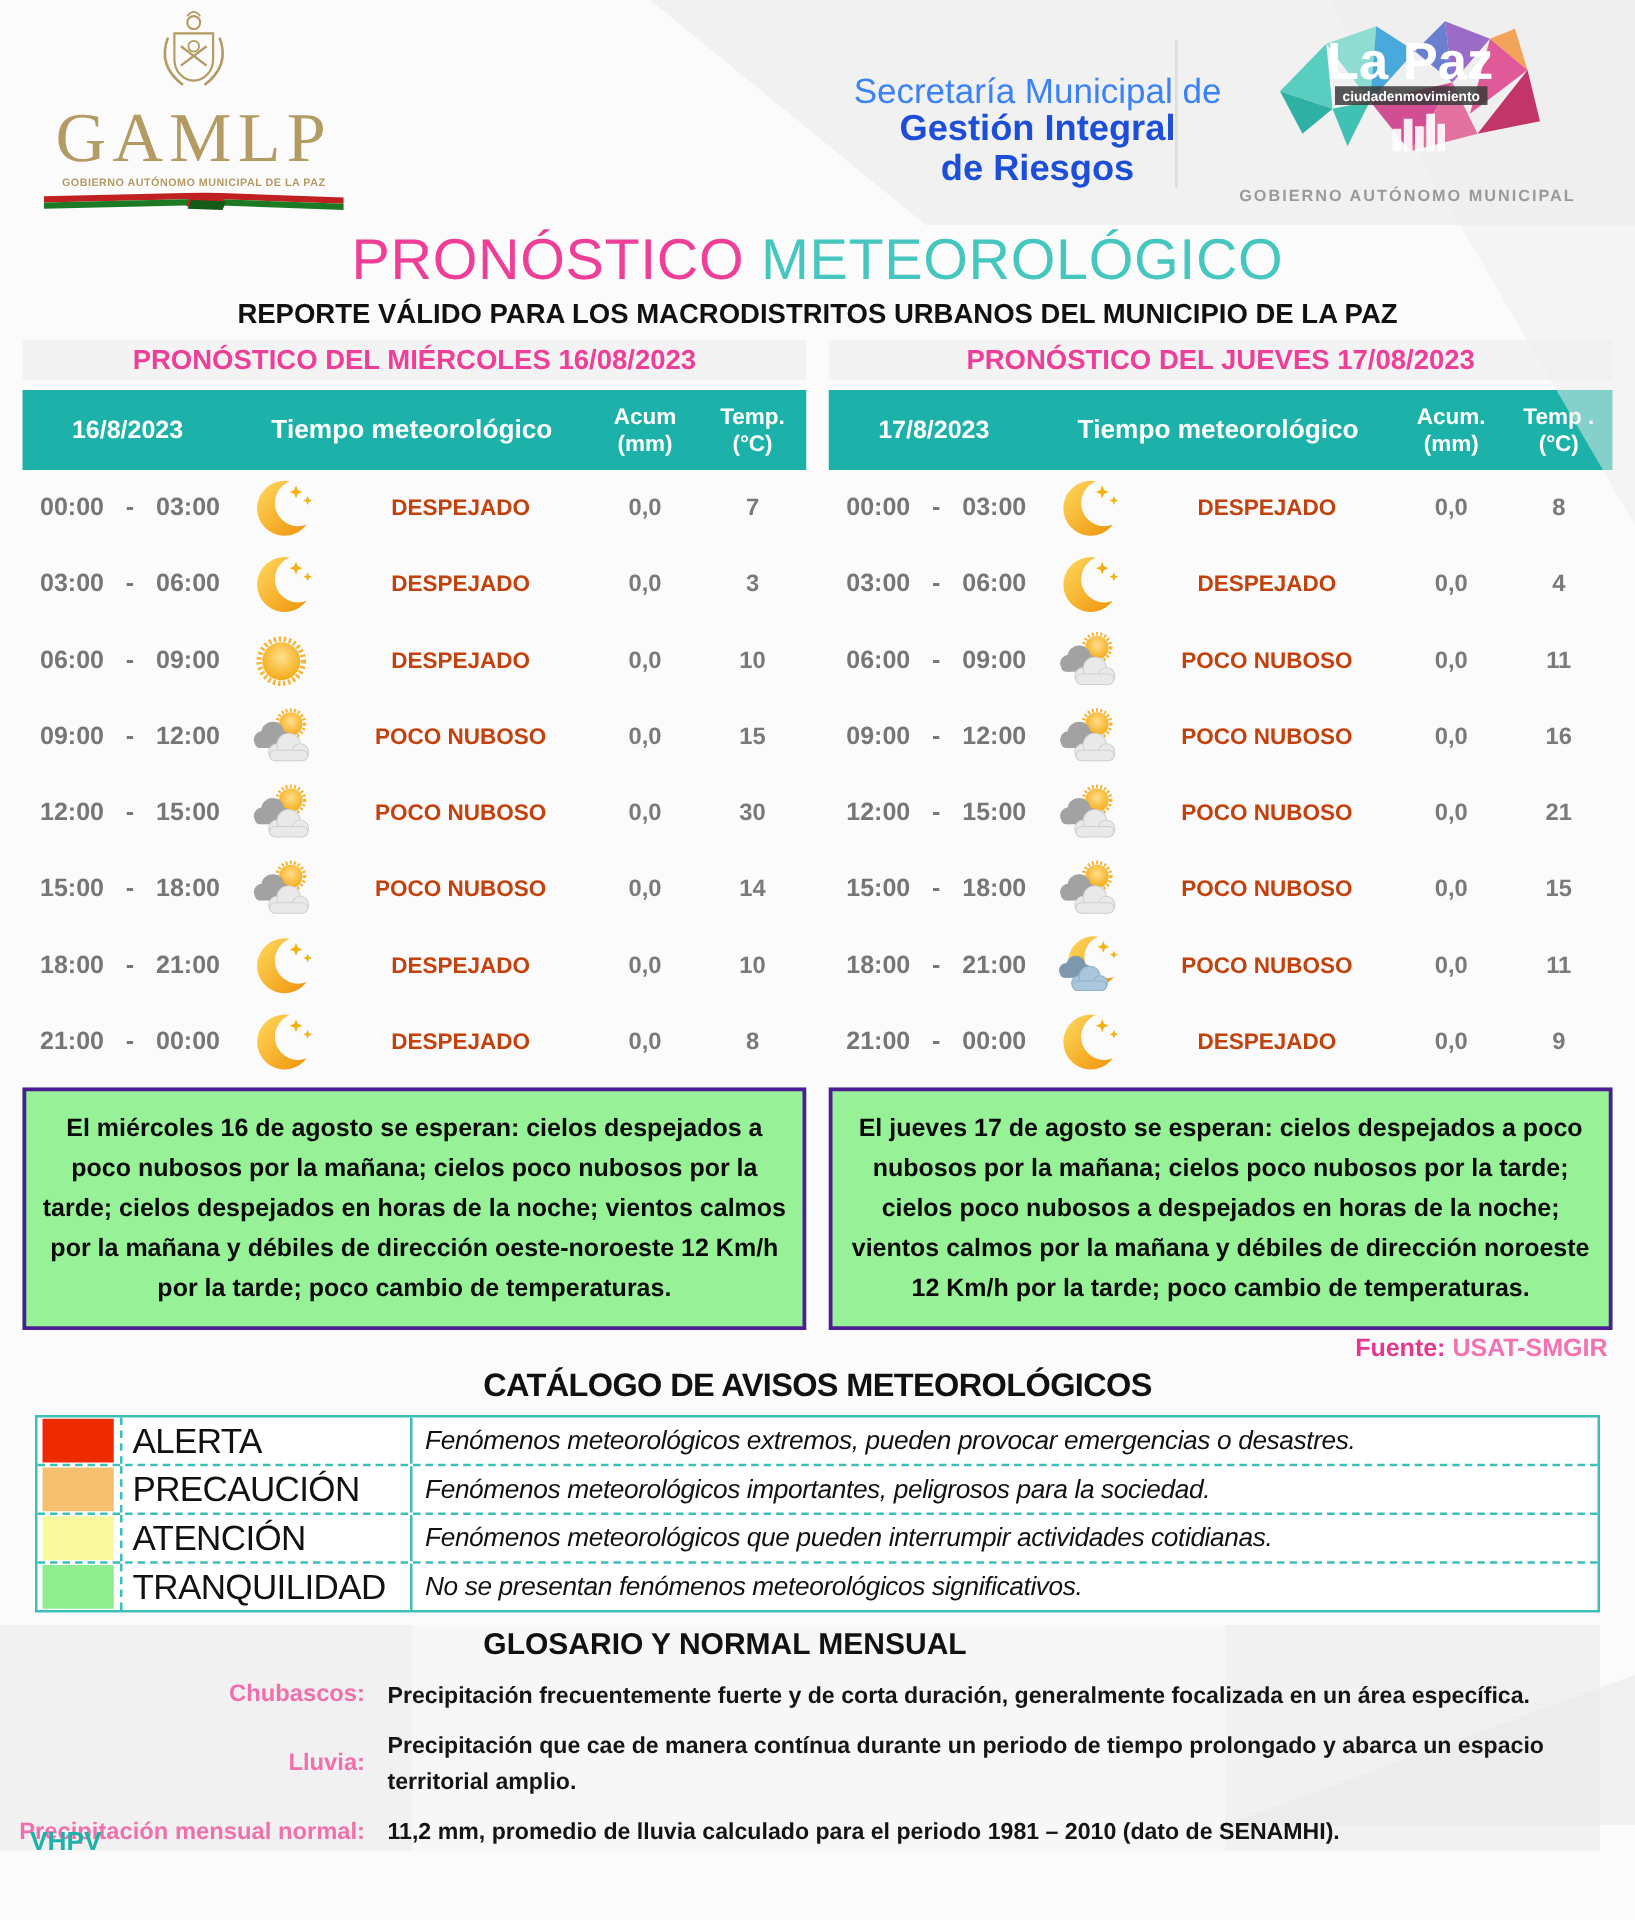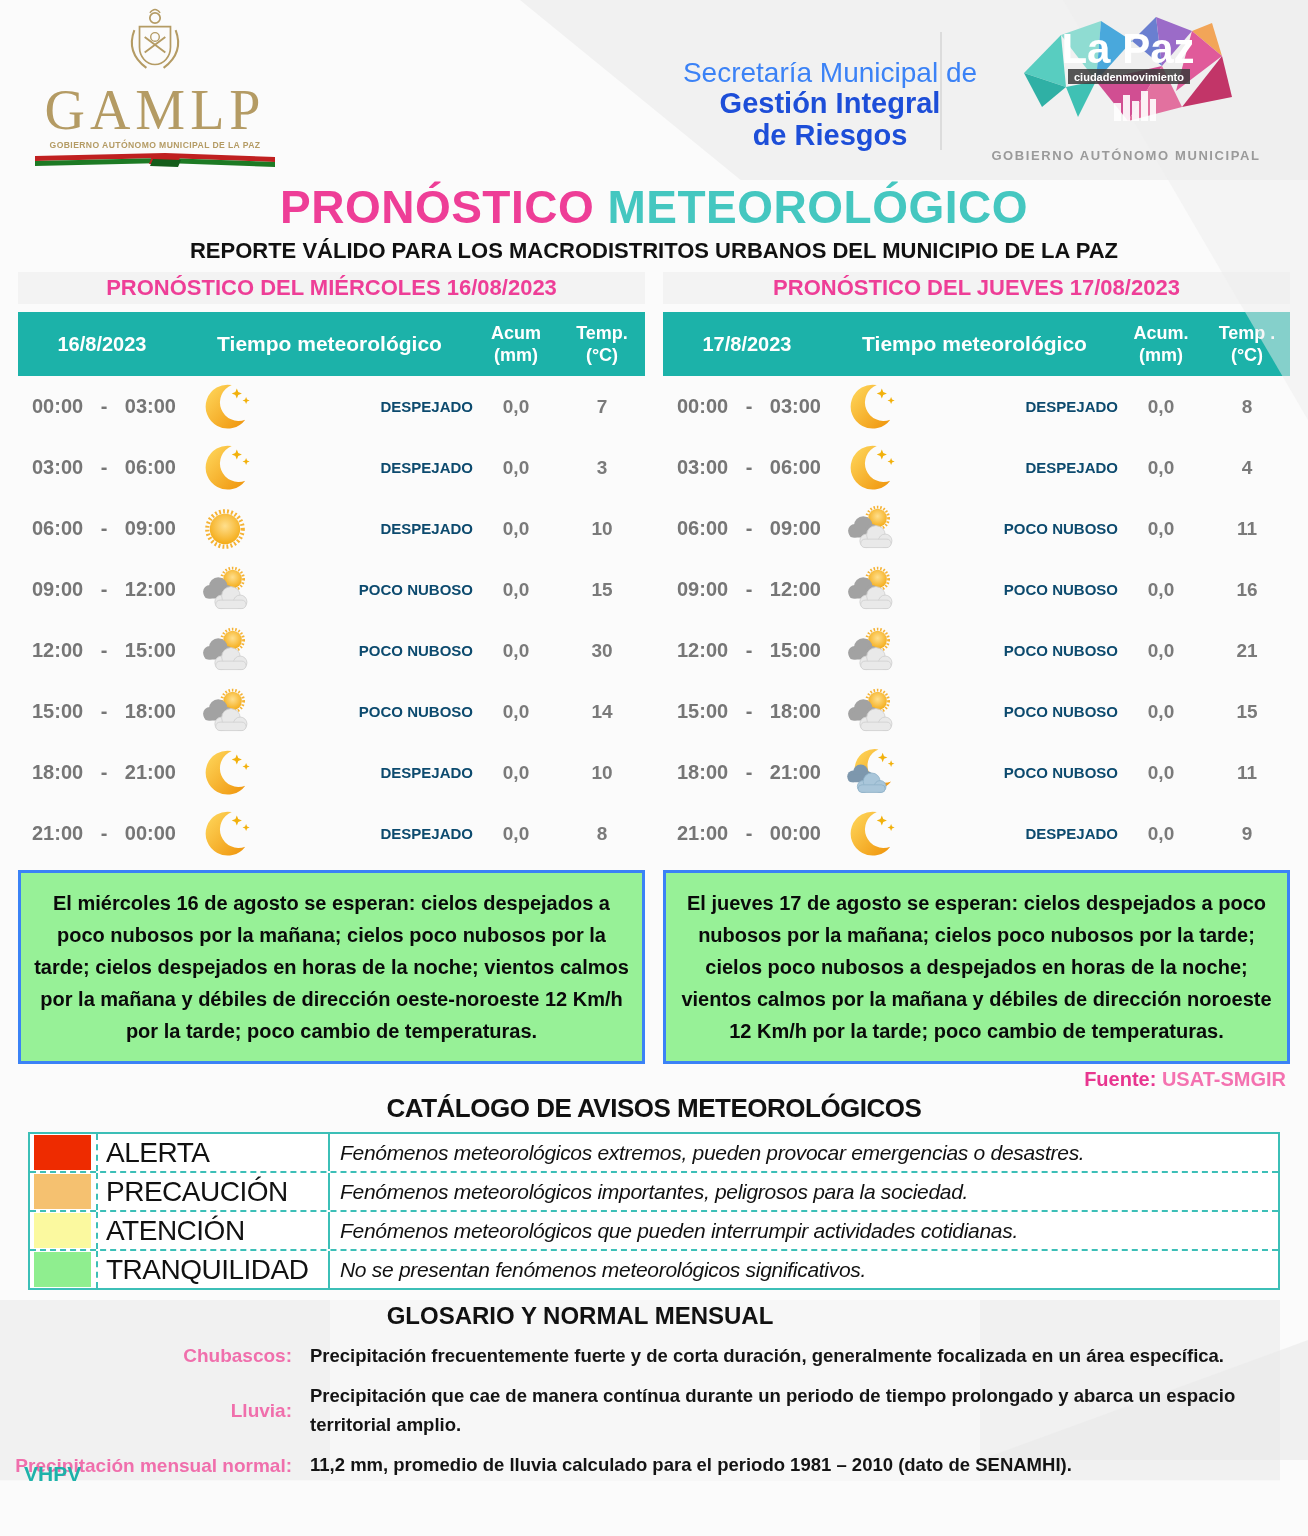--- a/index.html
+++ b/index.html
@@ -27,43 +27,43 @@
               letter-spacing:5px;line-height:1;margin-top:-4px;}
   .gamlp-sub{font-size:8.6px;color:#b49b64;letter-spacing:.4px;margin-top:2px;font-weight:bold;}
   .secretaria{position:absolute;left:670px;top:58px;width:320px;text-align:center;line-height:1.08;}
   .sec-l1{font-size:28px;color:#3b82f6;}
   .sec-l2,.sec-l3{font-size:29px;color:#1d4ed8;font-weight:bold;}
   .hdr-divider{position:absolute;left:940px;top:32px;width:2px;height:118px;background:#dcdcdc;}
   .lapaz{position:absolute;left:962px;top:10px;width:328px;text-align:center;}
   .lapaz-sub{font-size:13px;color:#9a9a9a;letter-spacing:1.6px;margin-top:2px;font-weight:bold;}
 
   
-  .main-title{text-align:center;font-weight:700;font-size:46px;letter-spacing:.5px;margin-top:2px;}
+  .main-title{text-align:center;font-weight:400;font-size:46px;letter-spacing:.5px;margin-top:2px;}
   .main-title .t-pink{color:#ee3e97;}
   .main-title .t-teal{color:#45c7c0;}
   .report-subtitle{text-align:center;font-weight:700;font-size:22px;color:#111;margin-top:4px;}
 
   
   .panels{display:flex;gap:18px;padding:8px 18px 0;}
   .panel{flex:1;min-width:0;}
   .panel-title{color:#ee3e97;font-weight:700;font-size:22px;text-align:center;
                background:#f3f3f3;padding:3px 0;}
   .thead{display:grid;grid-template-columns:168px 1fr 86px 86px;align-items:center;
          background:#1cb2a9;color:#fff;font-weight:700;height:64px;margin-top:8px;}
   .thead .h-date{font-size:20px;text-align:center;}
   .thead .h-weather{font-size:21px;text-align:center;}
   .thead .h-small{font-size:18px;text-align:center;line-height:1.25;}
   .trow{display:grid;grid-template-columns:168px 78px 1fr 86px 86px;align-items:center;height:61px;}
   .cell-time{display:flex;justify-content:space-between;padding:0 10px 0 14px;
              font-weight:700;font-size:20px;color:#767676;}
   .cell-icon{display:flex;justify-content:center;align-items:center;}
   .cell-icon svg{width:54px;height:54px;}
-  .cell-cond{font-weight:700;font-size:15px;color:#0c4a6e;text-align:right;}
+  .cell-cond{font-weight:700;font-size:18px;color:#c2410c;text-align:center;}
   .cell-val{font-weight:700;font-size:19px;color:#7a7a7a;text-align:center;}
-  .summary-box{margin-top:6px;border:3px solid #3b82f6;background:#97f197;
+  .summary-box{margin-top:6px;border:3px solid #4c1d95;background:#97f197;
                min-height:160px;display:flex;align-items:center;
                padding:14px 10px;box-sizing:border-box;}
   .summary-text{font-weight:700;font-size:20px;color:#0a0a0a;text-align:center;line-height:1.6;}
 
   .fuente{ text-align:right;padding:4px 22px 0 0;font-size:20px;}
   .fuente .f-label{color:#e8368f;font-weight:700;}
   .fuente .f-value{color:#f472b0;font-weight:700;}
 
   
   .catalog-title{text-align:center;font-weight:800;font-size:26px;color:#111;

